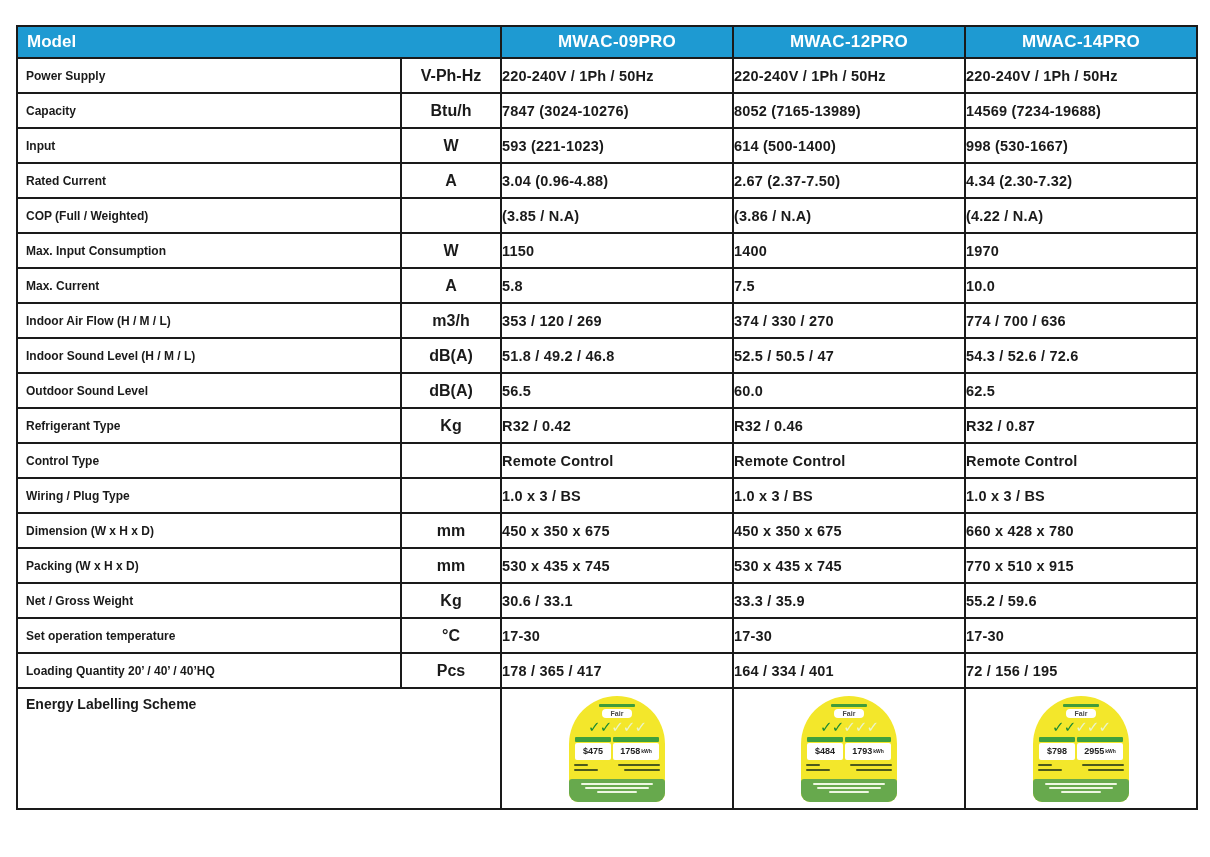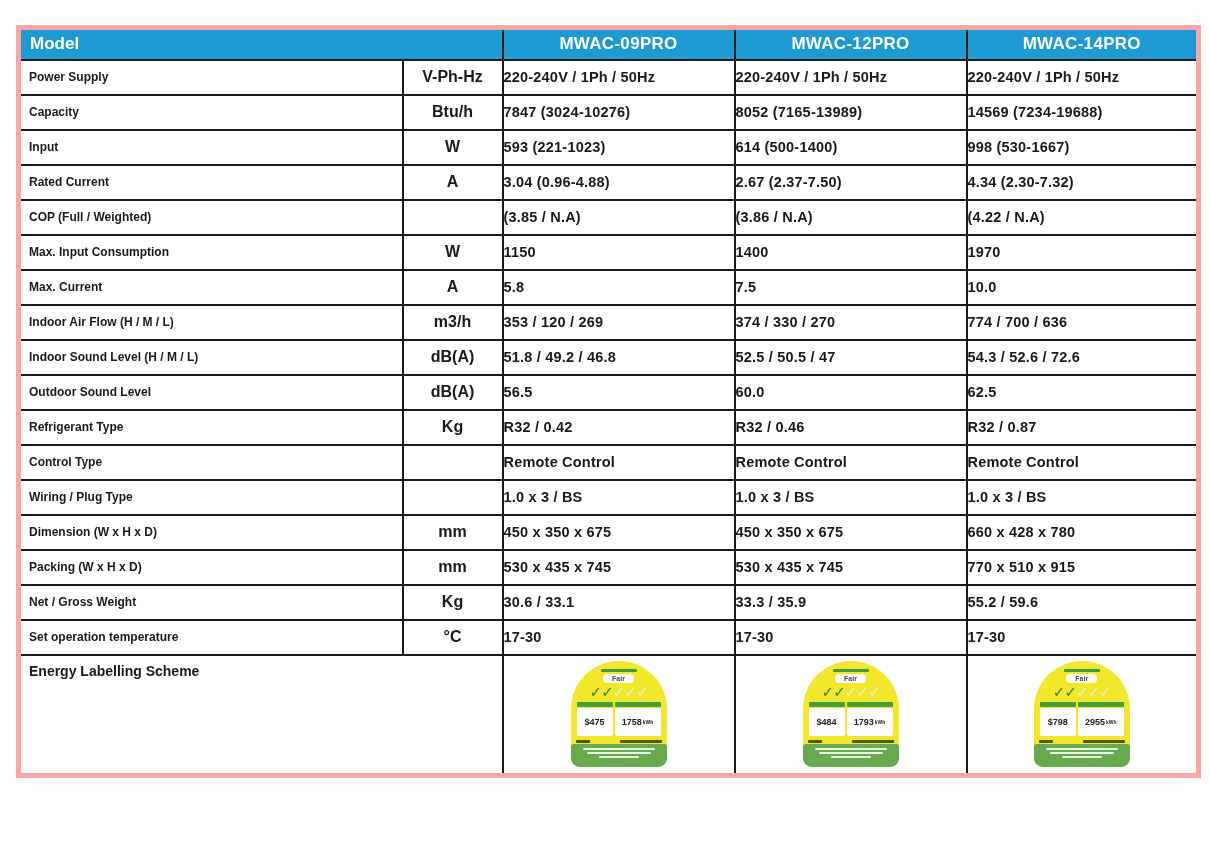--- a/index.html
+++ b/index.html
@@ -4,21 +4,21 @@
 <style>
   html,body{margin:0;padding:0;}
   body{
     width:1210px;height:857px;background:#ffffff;position:relative;
     font-family:"Liberation Sans","DejaVu Sans",sans-serif;color:#1a1a1a;
     overflow:hidden;
   }
   table.spec{
     position:absolute;left:16px;top:25px;width:1180px;
     border-collapse:collapse;table-layout:fixed;
-    border:5px solid #fca5a5;
+    border:2px solid #fca5a5;
   }
   col.c1{width:384px;} col.c2{width:100px;} col.cv{width:232px;}
   th,td{border:2px solid #1a1a1a;padding:0;overflow:hidden;}
   tr.hdr{height:32px;}
   tr.hdr th{background:#1e9ad2;color:#ffffff;font-size:17px;font-weight:bold;}
   th.model{text-align:left;padding-left:9px;}
   th.mcol{letter-spacing:.3px;}
   tr.spec-row{height:35px;}
   td.c-label{font-size:12px;font-weight:bold;padding-left:8px;text-align:left;}
   td.c-unit{font-size:16px;font-weight:bold;text-align:center;}
@@ -40,21 +40,21 @@
     padding:0 9px;
   }
   .b-ticks{margin-top:1px;line-height:16px;font-size:15px;font-weight:bold;letter-spacing:-1px;white-space:nowrap;}
   .b-ticks .on{color:#1b8a34;}
   .b-ticks .off{color:#e9f4cf;}
   .b-strips{display:flex;gap:2px;margin-top:2px;}
   .b-strip{height:5px;background:#3fa03c;border-radius:1px;}
   .b-strip.s1{width:36px;} .b-strip.s2{width:46px;}
   .b-boxes{display:flex;gap:2px;margin-top:1px;}
   .b-box{
-    background:#ffffff;border-radius:2px;height:28px;
+    background:#ffffff;border-radius:2px;height:17px;
     display:flex;align-items:center;justify-content:center;
     font-size:9px;font-weight:bold;color:#222;
   }
   .b-box.cost{width:36px;} .b-box.energy{width:46px;}
   .b-kwh{font-size:5px;margin-left:1px;font-weight:bold;}
   .b-micro{display:flex;justify-content:space-between;width:86px;margin-top:4px;}
   .b-micro .mcolL,.b-micro .mcolR{display:flex;flex-direction:column;gap:2.5px;}
   .m-bar{height:2.5px;background:#4c5a1c;border-radius:1px;}
   .mcolL .m-bar.a{width:14px;} .mcolL .m-bar.b{width:24px;}
   .mcolR .m-bar.a{width:42px;} .mcolR .m-bar.b{width:36px;align-self:flex-end;}
@@ -198,20 +198,27 @@
         <td class="c-val">33.3 / 35.9</td>
         <td class="c-val">55.2 / 59.6</td>
       </tr>
       <tr class="spec-row">
         <td class="c-label">Set operation temperature</td>
         <td class="c-unit">°C</td>
         <td class="c-val">17-30</td>
         <td class="c-val">17-30</td>
         <td class="c-val">17-30</td>
       </tr>
+      <tr class="spec-row">
+        <td class="c-label">Loading Quantity 20’ / 40’ / 40’HQ</td>
+        <td class="c-unit">Pcs</td>
+        <td class="c-val">178 / 365 / 417</td>
+        <td class="c-val">164 / 334 / 401</td>
+        <td class="c-val">72 / 156 / 195</td>
+      </tr>
     </tbody>
   <tbody>
       <tr class="energy-row">
     <td class="e-label" colspan="2">Energy Labelling Scheme</td>
     <td class="badge-cell">
   <div class="badge">
     <div class="b-topline"></div>
     <div class="b-pill">Fair</div>
     <div class="b-ticks">
       <span class="on">✓</span><span class="on">✓</span><span class="off">✓</span><span class="off">✓</span><span class="off">✓</span>

